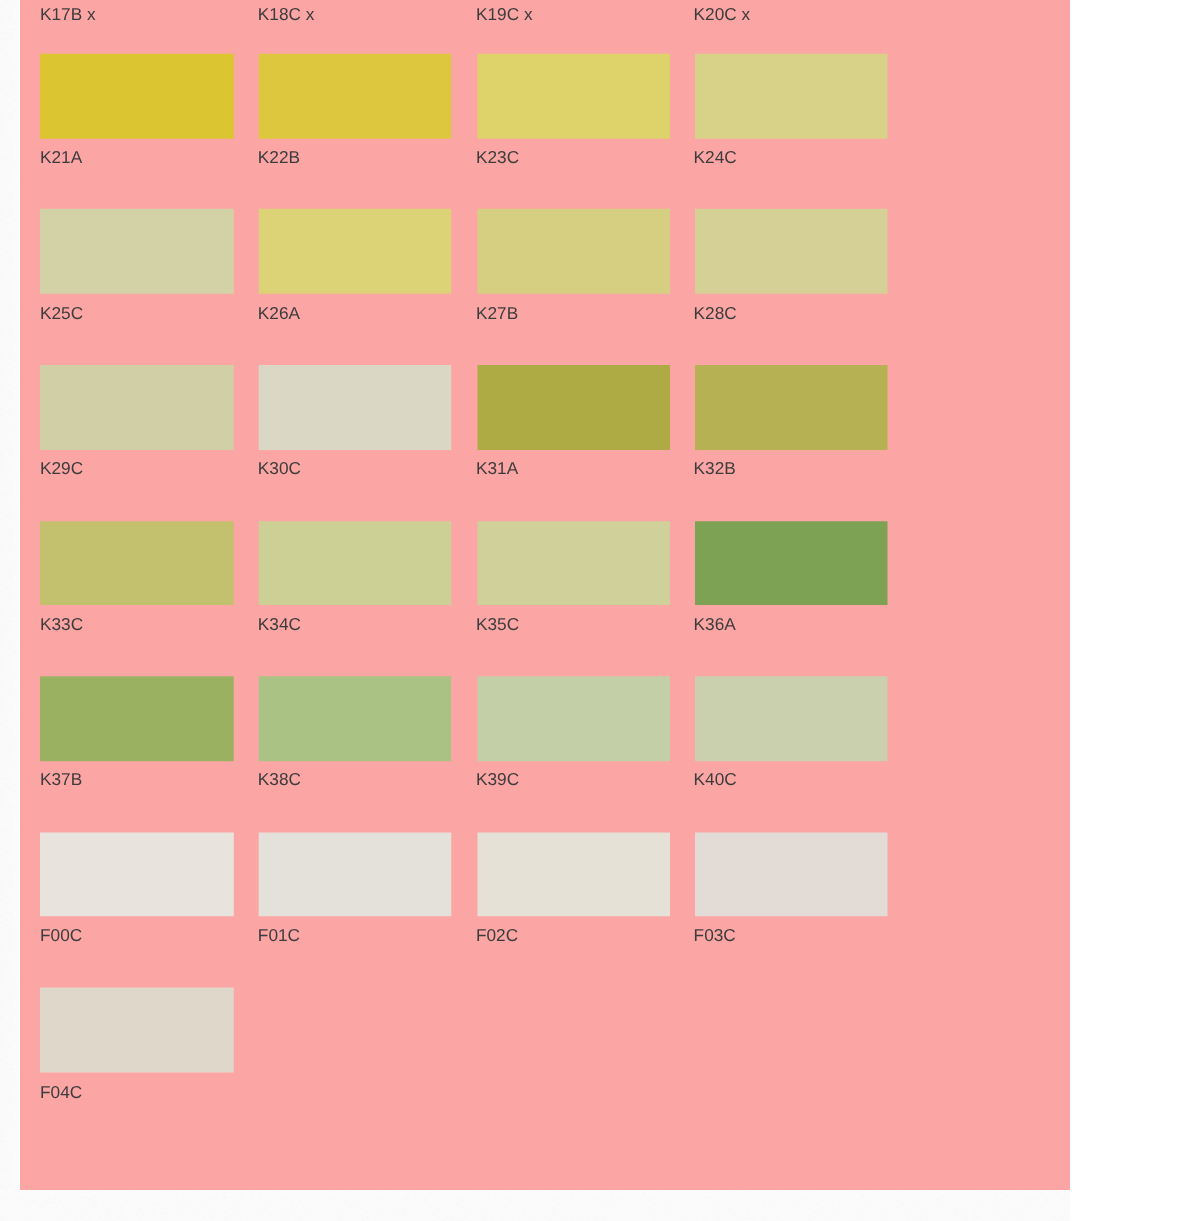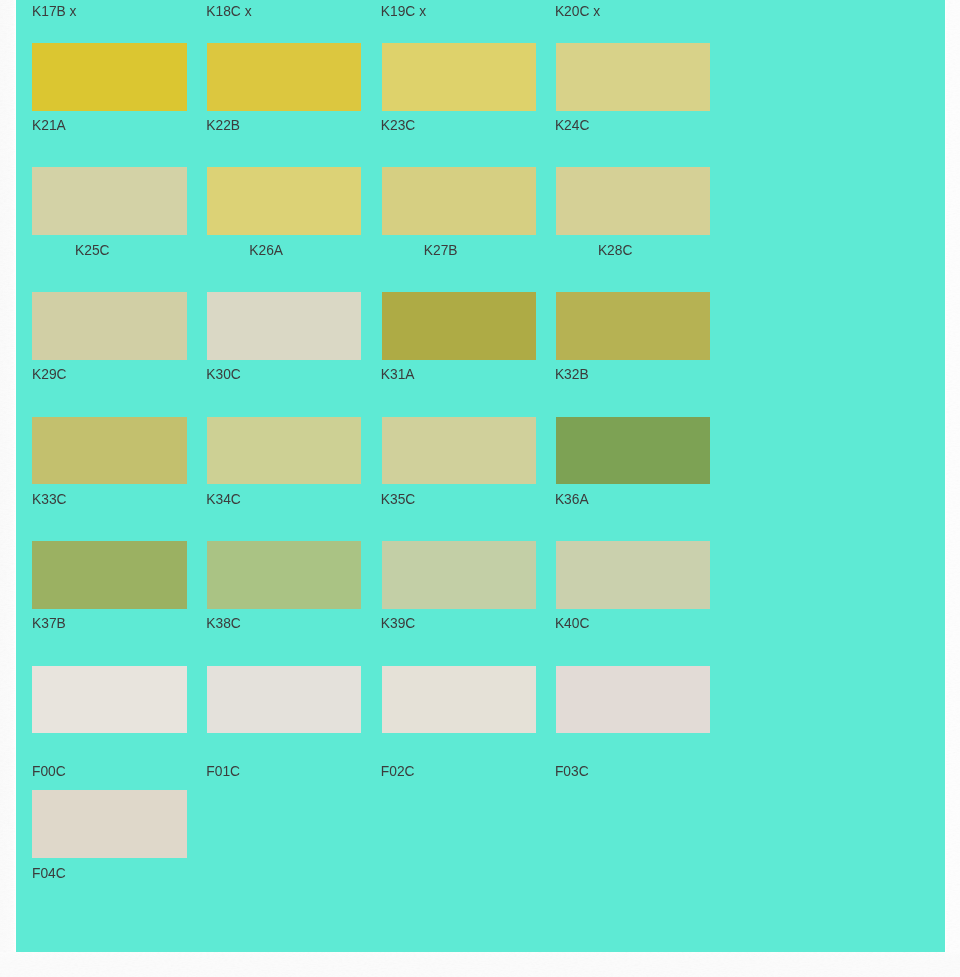--- a/index.html
+++ b/index.html
@@ -10,23 +10,23 @@
     height: 977px;
     background: #ffffff;
     overflow: hidden;
   }
   body {
     font-family: "Liberation Sans", sans-serif;
   }
 
   #page {
     position: relative;
-    width: 960px;
+    width: 856px;
     height: 977px;
-    background: #5eead4;
+    background: #fca5a5;
     overflow: hidden;
   }
 
   
   .edge { position: absolute; pointer-events: none; }
   .edge-left {
     left: 0; top: 0; width: 16px; height: 977px;
     background: linear-gradient(to right, #fafafa 0%, #fbfbfb 70%, #fdfdfd 88%, #ffffff 100%);
   }
   .edge-right {
@@ -61,29 +61,29 @@
     white-space: nowrap;
     
     transform: translateZ(0);
     -webkit-font-smoothing: antialiased;
   }
   .label-top { top: 5px; }
 
   .r0 .swatch { top: 42.8px; }
   .r0 .label  { top: 119.1px; }
   .r1 .swatch { top: 167.4px; }
-  .r1 .label  { top: 243.7px; margin-left: 43px; }
+  .r1 .label  { top: 243.7px; }
   .r2 .swatch { top: 291.9px; }
   .r2 .label  { top: 368.2px; }
   .r3 .swatch { top: 416.5px; }
   .r3 .label  { top: 492.8px; }
   .r4 .swatch { top: 541.1px; }
   .r4 .label  { top: 617.4px; }
   .r5 .swatch { top: 665.7px; }
-  .r5 .label  { top: 742.0px; margin-top: 23px; }
+  .r5 .label  { top: 742.0px; }
   .r6 .swatch { top: 790.3px; }
   .r6 .label  { top: 866.6px; }
   .swatch.c0 { left: 32.4px; }
   .swatch.c1 { left: 207.0px; }
   .swatch.c2 { left: 381.7px; }
   .swatch.c3 { left: 556.3px; }
   .label.c0 { left: 32.0px; }
   .label.c1 { left: 206.3px; text-align: center; }
   .label.c2 { left: 380.8px; }
   .label.c3 { left: 554.9px; text-align: center; }</style>

